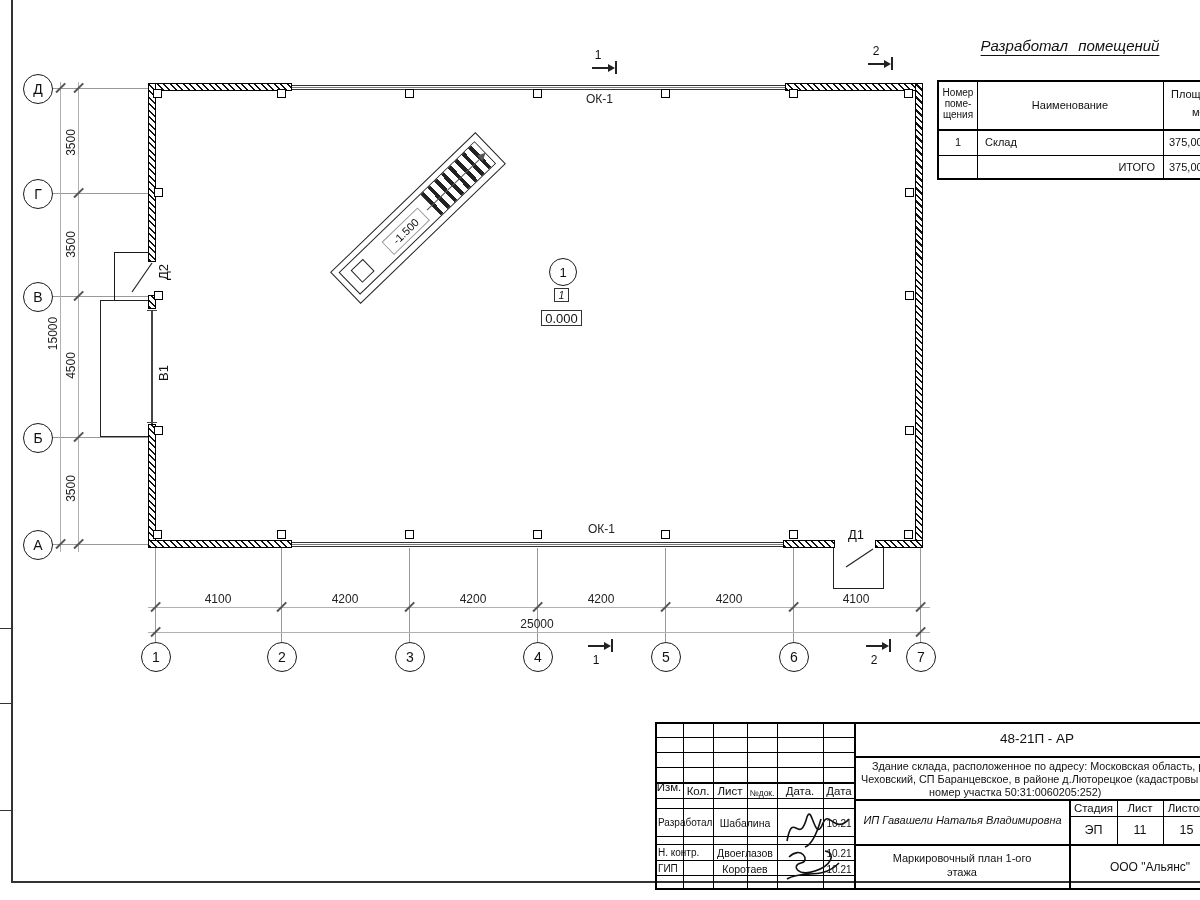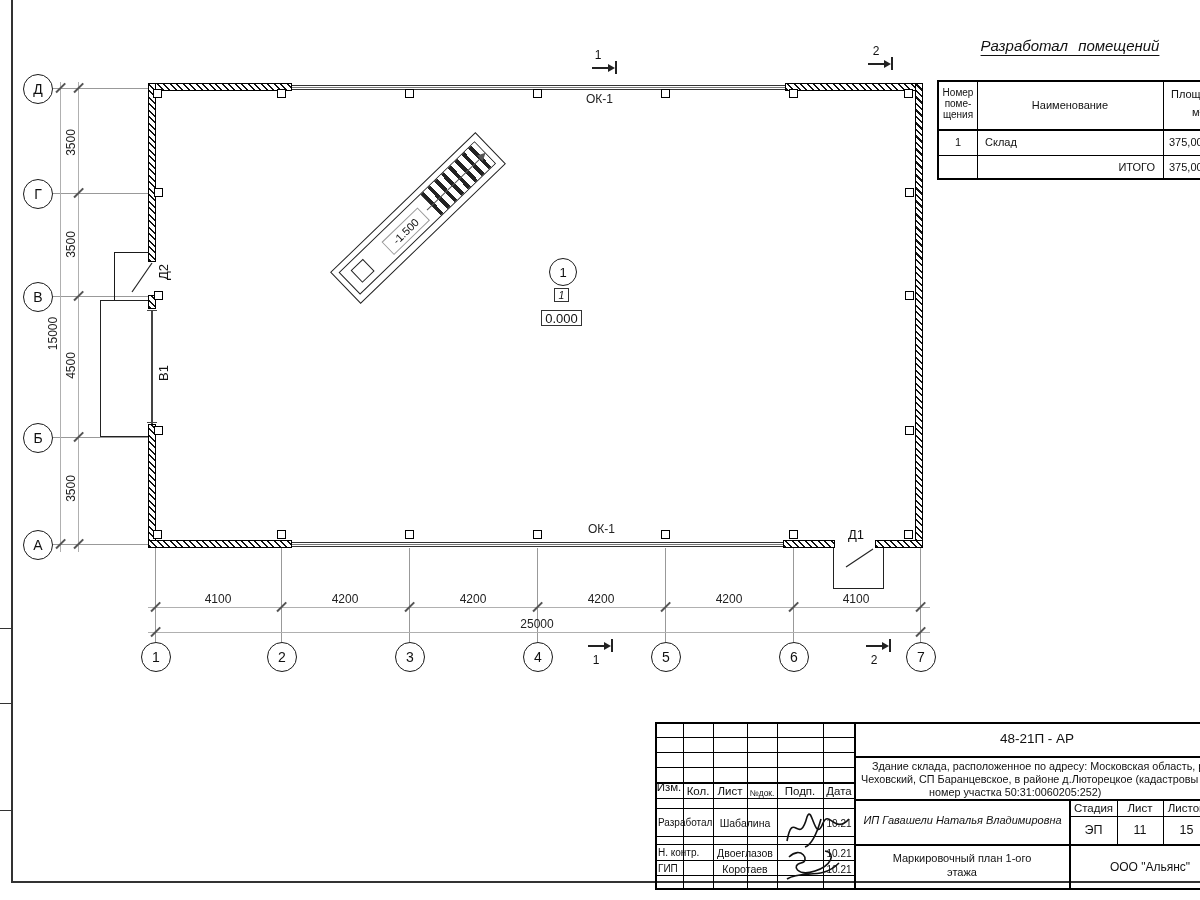--- a/index.html
+++ b/index.html
@@ -268,21 +268,21 @@
 
   <div class="tb-line" style="left:855px;top:756px;width:345px;height:2px;"></div>
   <div class="tb-line" style="left:855px;top:799px;width:345px;height:2px;"></div>
   <div class="tb-line" style="left:1070px;top:816px;width:130px;height:1px;"></div>
   <div class="tb-line" style="left:855px;top:844px;width:345px;height:2px;"></div>
 
   <div class="t ctr" style="left:655px;top:781px;width:28px;font-size:11.5px;">Изм.</div>
   <div class="t ctr" style="left:683px;top:785px;width:30px;font-size:11.5px;">Кол.</div>
   <div class="t ctr" style="left:713px;top:785px;width:34px;font-size:11.5px;">Лист</div>
   <div class="t ctr" style="left:747px;top:788px;width:30px;font-size:8.5px;">№док.</div>
-  <div class="t ctr" style="left:777px;top:785px;width:46px;font-size:11.5px;">Подп.</div>
+  <div class="t ctr" style="left:777px;top:785px;width:46px;font-size:11.5px;">Дата.</div>
   <div class="t ctr" style="left:823px;top:785px;width:32px;font-size:11.5px;">Дата</div>
 
   <div class="t" style="left:658px;top:817px;font-size:10px;">Разработал</div>
   <div class="t ctr" style="left:713px;top:817px;width:64px;font-size:10.5px;">Шабалина</div>
   <div class="t ctr" style="left:823px;top:818px;width:32px;font-size:10px;">10.21</div>
   <div class="t" style="left:658px;top:847px;font-size:10px;">Н. контр.</div>
   <div class="t ctr" style="left:713px;top:847px;width:64px;font-size:10.5px;">Двоеглазов</div>
   <div class="t ctr" style="left:823px;top:848px;width:32px;font-size:10px;">10.21</div>
   <div class="t" style="left:658px;top:863px;font-size:10px;">ГИП</div>
   <div class="t ctr" style="left:713px;top:863px;width:64px;font-size:10.5px;">Коротаев</div>

